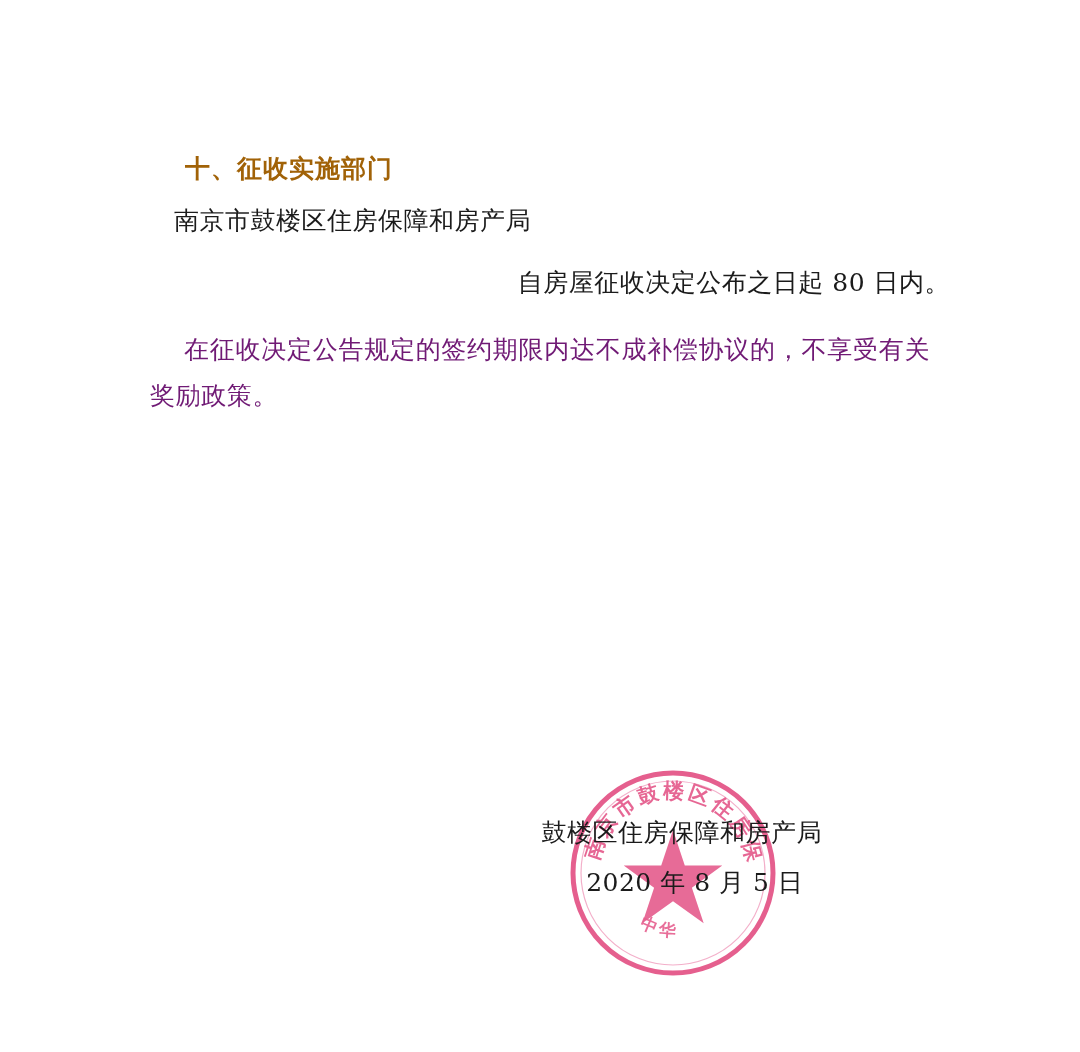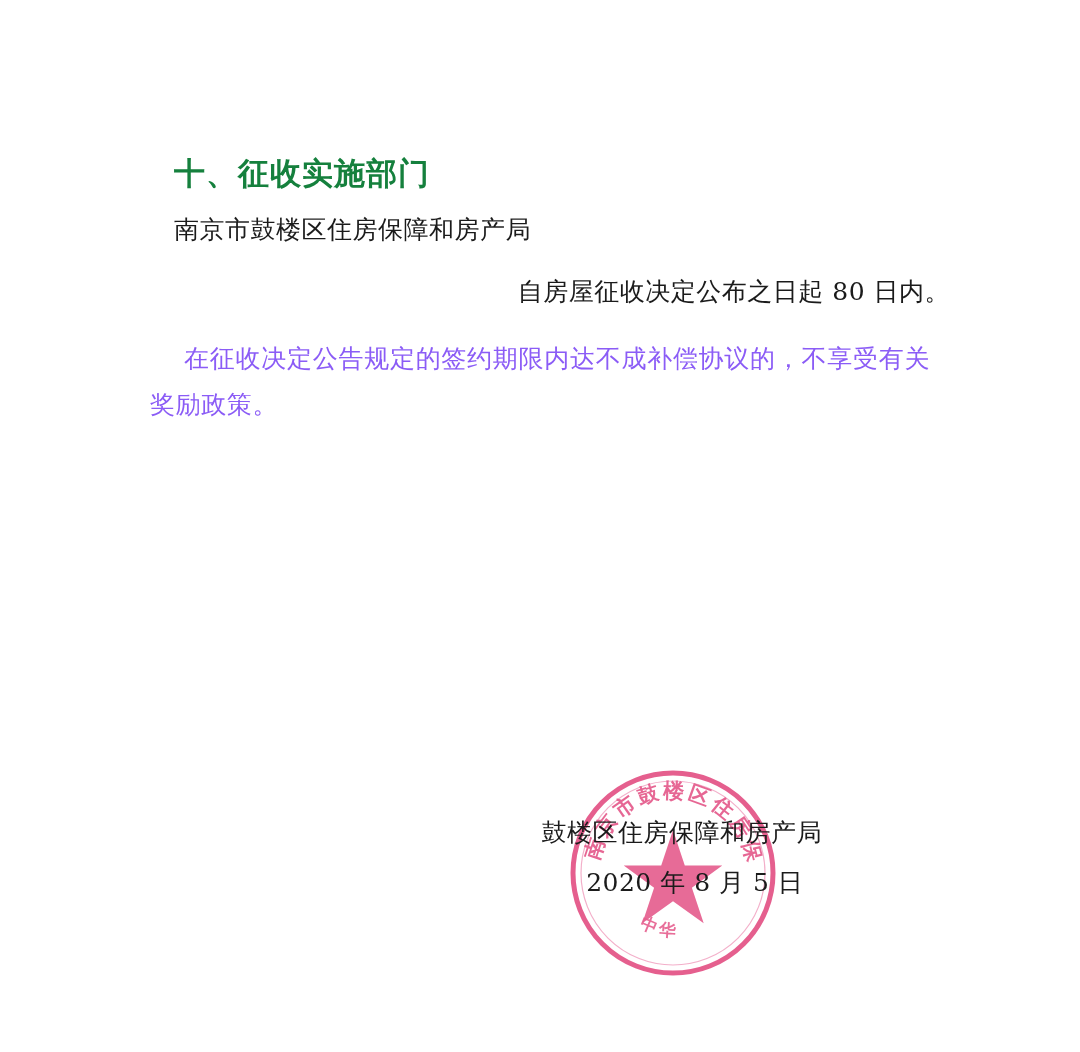--- a/index.html
+++ b/index.html
@@ -23,45 +23,45 @@
   }
   .content {
     position: absolute;
     left: 150px;
     top: 150px;
     width: 800px;
   }
   .heading {
     font-family: "DejaVu Serif", "Liberation Serif", serif;
     font-weight: 700;
-    font-size: 31px;
+    font-size: 25px;
     letter-spacing: 1px;
-    margin: 0 0 6px 24px;
+    margin: 0 0 6px 35px;
     line-height: 1.5;
-    color: #15803d;
+    color: #a16207;
   }
   .para {
     font-size: 25px;
     line-height: 1.55;
     margin: 0 0 10px 0;
     letter-spacing: 0.5px;
     color: #1b1b1b;
   }
   .para.block1 { margin-left: 24px; margin-top: 14px; margin-bottom: 24px; }
   .para.block2 { margin-left: 24px; margin-top: 14px; margin-bottom: 24px; text-align: right; }
 
   .long-para {
     font-size: 25px;
     line-height: 1.85;
     letter-spacing: 0.6px;
     margin: 14px 0 0 0;
     text-align: justify;
     text-justify: inter-ideograph;
     width: 780px;
-    color: #8b5cf6;
+    color: #701a75;
   }
   .long-para .first-line-indent { display: inline-block; width: 34px; }
 
   
   .signature {
     position: absolute;
     right: 258px;
     top: 808px;
     text-align: center;
     font-size: 25px;

